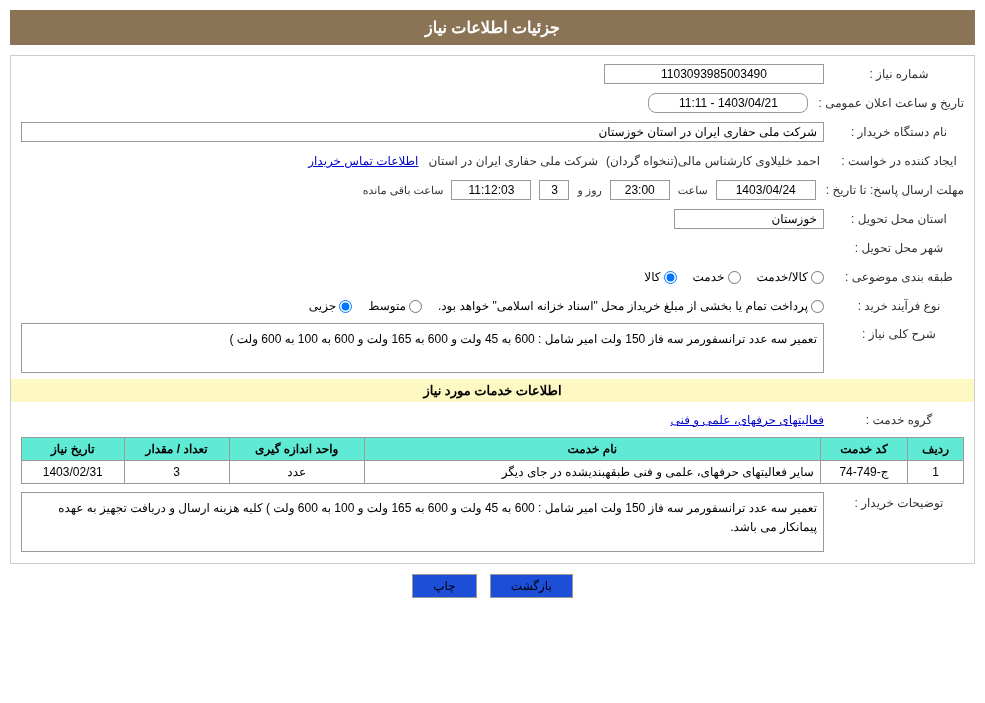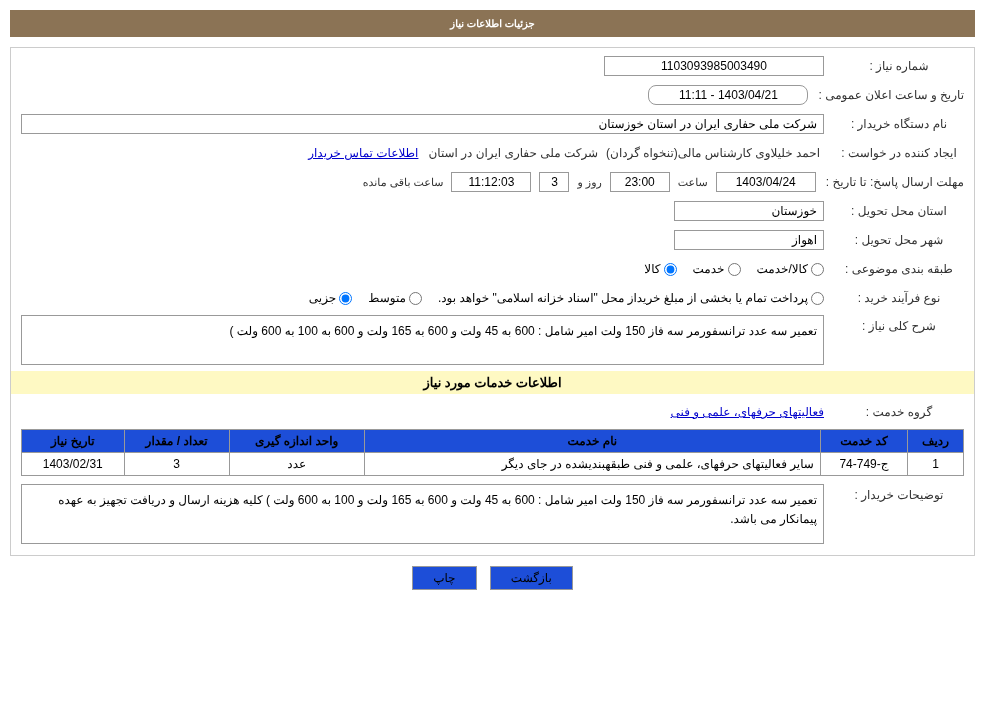--- a/index.html
+++ b/index.html
@@ -13,21 +13,21 @@
       width: 985px;
       min-height: 703px;
       background: #fff;
       margin: 0 auto;
       padding: 10px;
     }
     .header-bar {
       background: #8B7355;
       color: #fff;
       text-align: center;
-      font-size: 10px;
+      font-size: 16px;
       font-weight: bold;
       padding: 8px 10px;
       margin-bottom: 10px;
     }
     .section {
       border: 1px solid #ccc;
       margin-bottom: 8px;
       padding: 6px 10px;
     }
     .info-row {
@@ -88,21 +88,21 @@
       padding: 4px;
       margin: 6px -10px;
       font-size: 13px;
     }
     table {
       width: 100%;
       border-collapse: collapse;
       margin-top: 5px;
     }
     table th {
-      background: #1d4ed8;
+      background: #5eead4;
       border: 1px solid #999;
       padding: 4px 6px;
       text-align: center;
       font-weight: bold;
       font-size: 12px;
     }
     table td {
       border: 1px solid #999;
       padding: 4px 6px;
       text-align: center;
@@ -185,21 +185,20 @@
       </div>
     </div>
 
     <div class="info-row">
       <span class="label">استان محل تحویل :</span>
       <span class="value-box" style="min-width:150px;">خوزستان</span>
     </div>
 
     <div class="info-row">
       <span class="label">شهر محل تحویل :</span>
-      <span class="value-box" style="min-width:150px;">اهواز</span>
     </div>
 
     <div class="info-row">
       <span class="label">طبقه بندی موضوعی :</span>
       <div class="radio-group">
         <div class="radio-item">
           <input type="radio" name="category" style="">
           <span>کالا/خدمت</span>
         </div>
         <div class="radio-item">

